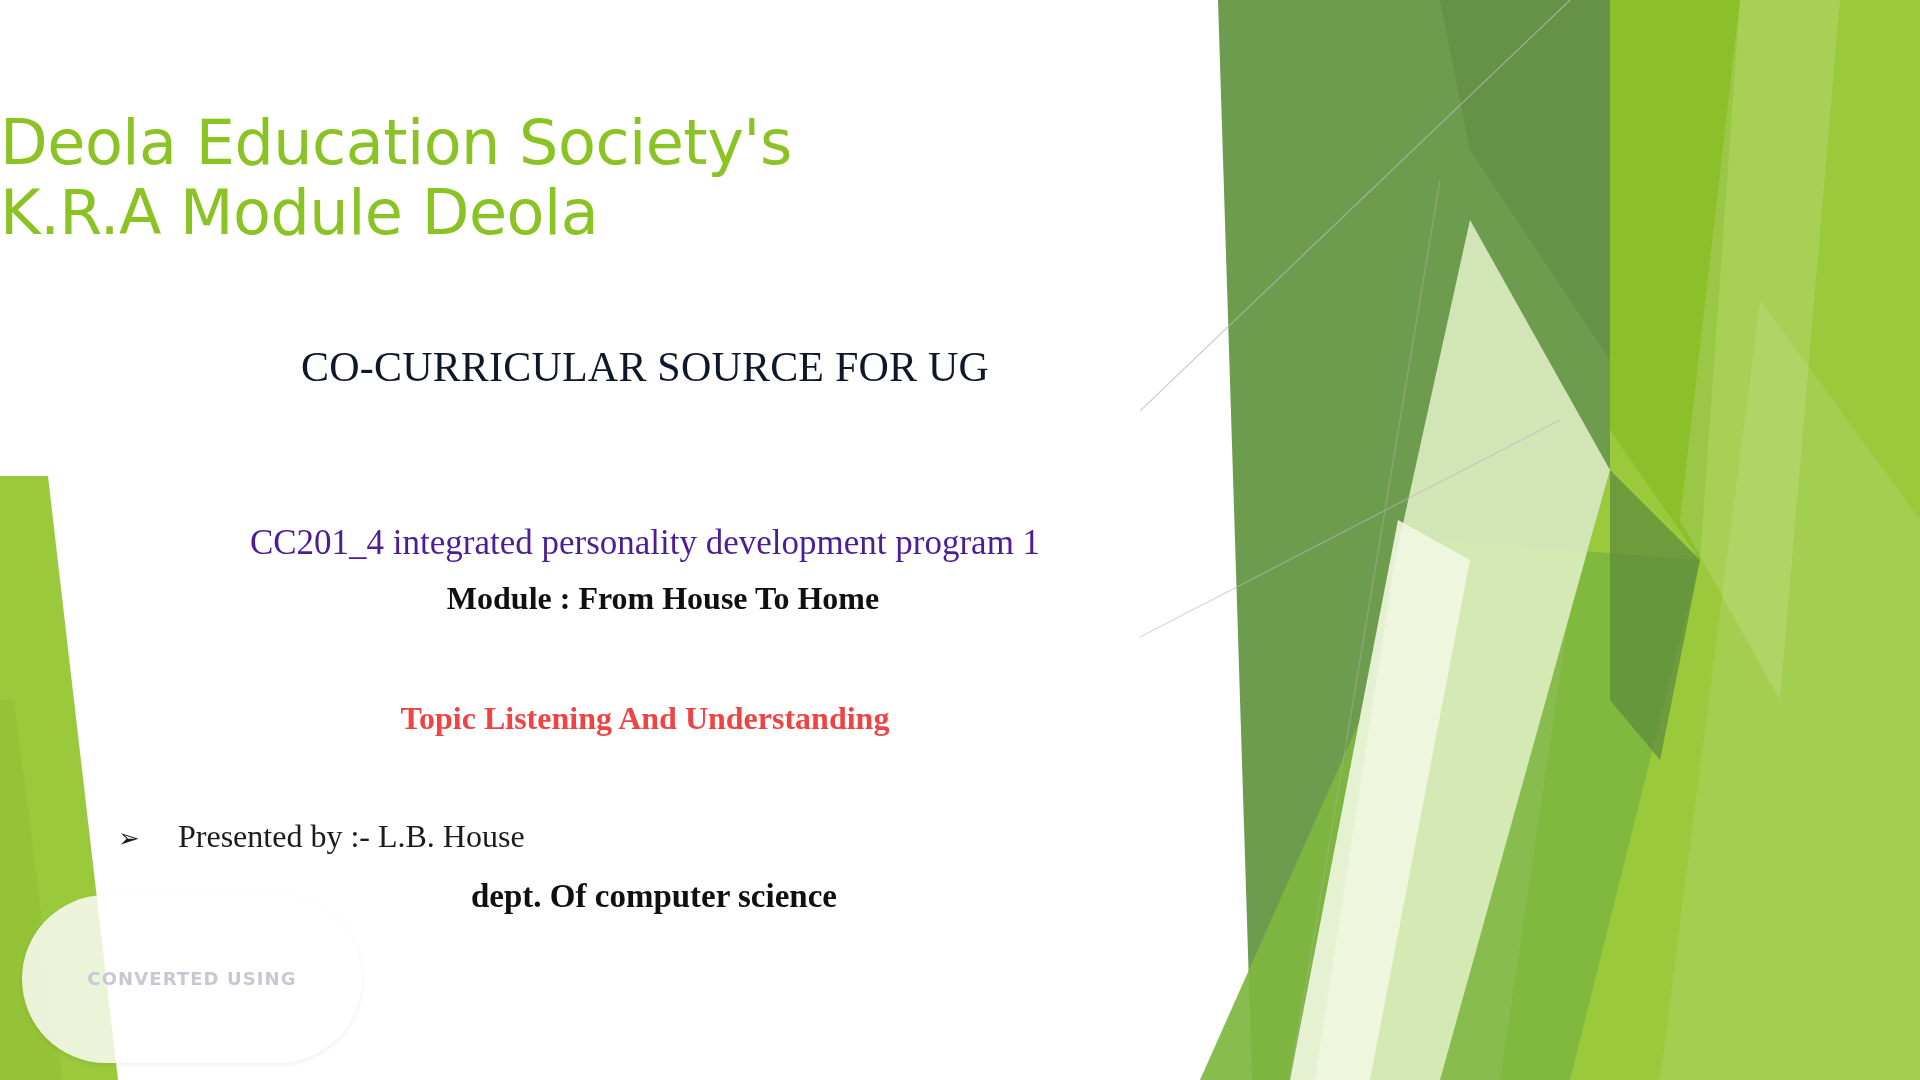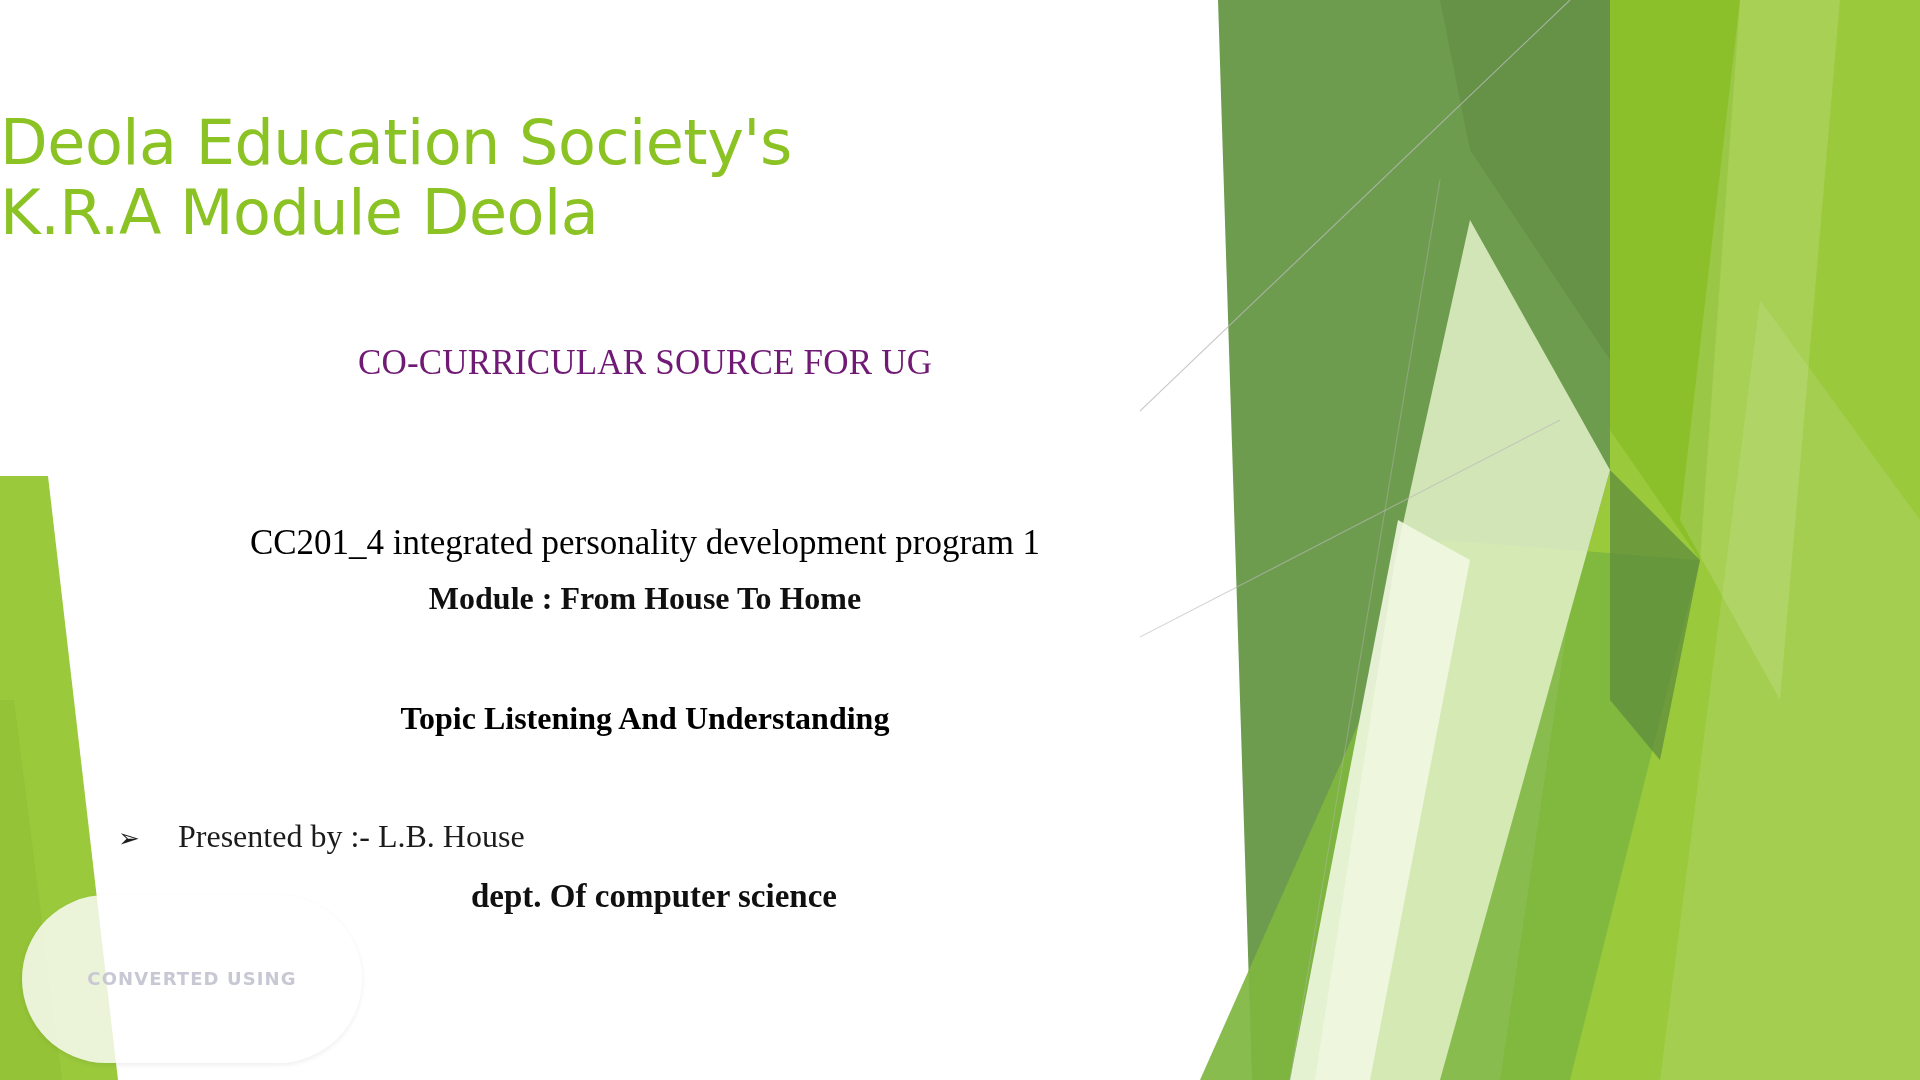--- a/index.html
+++ b/index.html
@@ -67,60 +67,61 @@
     white-space: nowrap;
   }
 
   #subtitle-line {
     position: absolute;
     left: 0;
     top: 343px;
     width: 1290px;
     text-align: center;
     font-family: "Liberation Serif", "DejaVu Serif", serif;
+    font-size: 42px;
+    font-weight: 400;
+    color: #0f172a;
+    letter-spacing: 0.2px;
+  }
+
+  #course-line {
+    position: absolute;
+    left: 0;
+    top: 523px;
+    width: 1290px;
+    text-align: center;
+    font-family: "Liberation Serif", "DejaVu Serif", serif;
     font-size: 35px;
     font-weight: 400;
-    color: #701a75;
-    letter-spacing: 0.2px;
-  }
-
-  #course-line {
-    position: absolute;
-    left: 0;
-    top: 523px;
-    width: 1290px;
-    text-align: center;
-    font-family: "Liberation Serif", "DejaVu Serif", serif;
-    font-size: 35px;
-    font-weight: 400;
-    color: #000000;
+    color: #4c1d95;
   }
 
   #module-line {
     position: absolute;
     left: 0;
     top: 580px;
     width: 1290px;
     text-align: center;
     font-family: "Liberation Serif", "DejaVu Serif", serif;
     font-size: 32px;
     font-weight: 700;
     color: #101010;
+    padding-left: 18px;
   }
 
   #topic-line {
     position: absolute;
     left: 0;
     top: 700px;
     width: 1290px;
     text-align: center;
     font-family: "Liberation Serif", "DejaVu Serif", serif;
     font-size: 32px;
     font-weight: 700;
-    color: #000000;
+    color: #ef4444;
   }
 
   #presenter-row {
     position: absolute;
     left: 118px;
     top: 818px;
     display: flex;
     align-items: baseline;
     gap: 0;
   }

